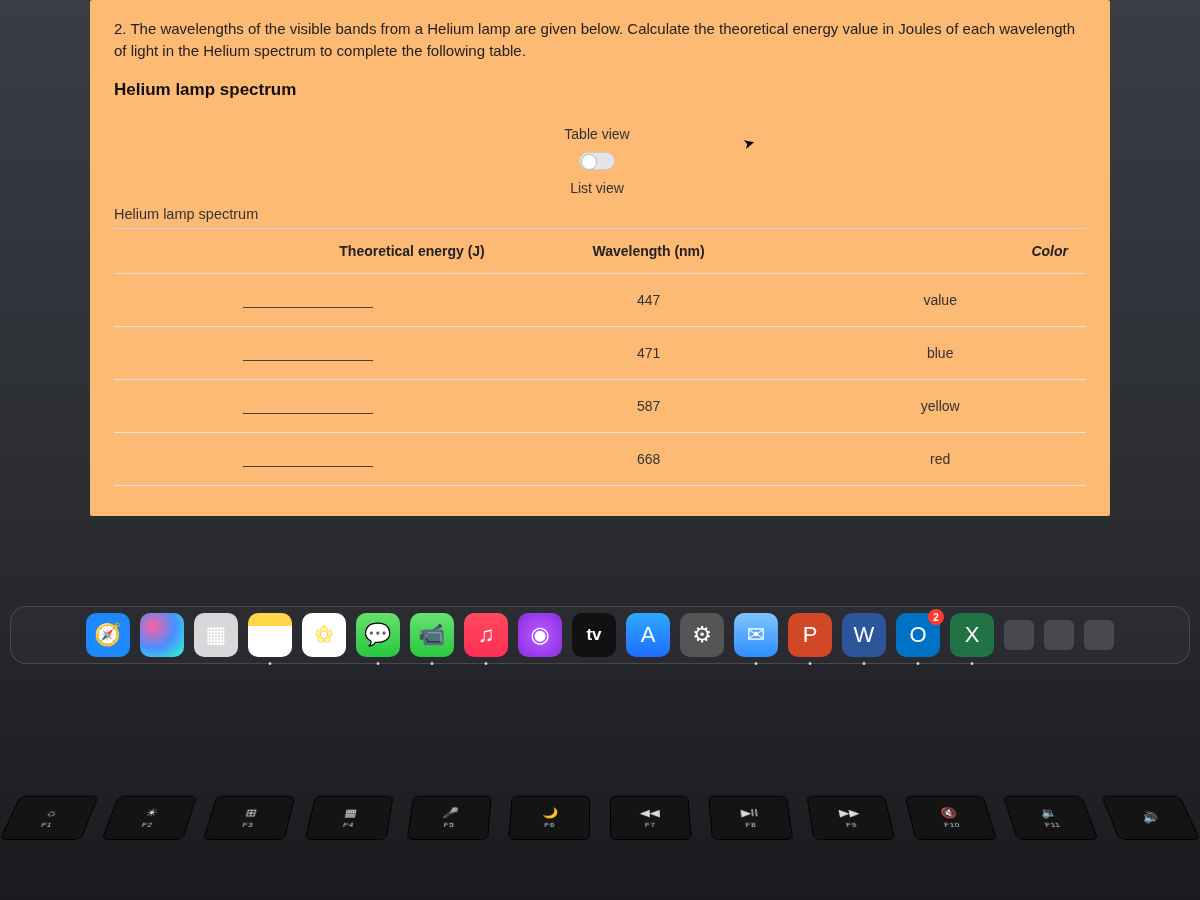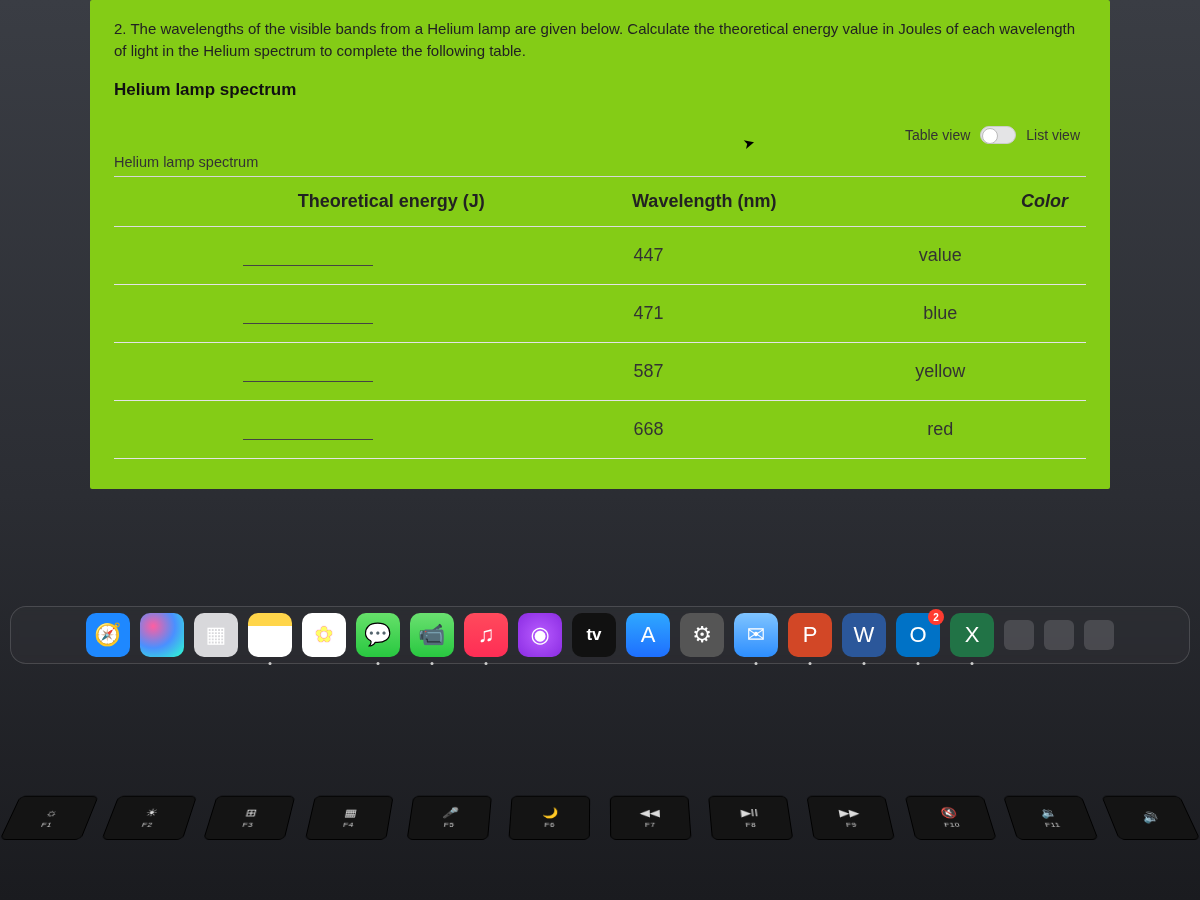--- a/index.html
+++ b/index.html
@@ -10,21 +10,21 @@
     color: #1a1a1a;
     position: relative;
   }
 
   
   .doc-card {
     position: absolute;
     left: 90px;
     top: 0;
     width: 1020px;
-    background: #84cc16;
+    background: #fdba74;
     padding: 18px 24px 30px 24px;
     border-radius: 2px;
   }
 
   .question-text {
     font-size: 15px;
     line-height: 1.45;
     color: #222;
     margin-bottom: 18px;
   }
@@ -37,20 +37,21 @@
   }
 
   .view-toggle-row {
     display: flex;
     align-items: center;
     justify-content: flex-end;
     gap: 10px;
     padding: 0 6px 10px 0;
     font-size: 14px;
     color: #333;
+    flex-direction: column;
   }
   .toggle {
     width: 36px; height: 18px;
     background: #e4e4e6;
     border: 1px solid #ccc;
     border-radius: 10px;
     position: relative;
   }
   .toggle::after {
     content: "";
@@ -66,21 +67,21 @@
     font-size: 14.5px;
     color: #333;
     padding-bottom: 6px;
     border-bottom: 1px solid #d6d6d8;
     margin-bottom: 0;
   }
 
   table.data {
     width: 100%;
     border-collapse: collapse;
-    font-size: 18px;
+    font-size: 14px;
   }
   table.data th {
     font-weight: 600;
     text-align: right;
     padding: 14px 18px;
     border-bottom: 1px solid #dcdcde;
     color: #222;
   }
   table.data td {
     text-align: center;
@@ -224,21 +225,21 @@
     <div class="toggle"></div>
     <span>List view</span>
   </div>
 
   <div class="caption-label">Helium lamp spectrum</div>
 
   <table class="data">
     <thead>
       <tr>
         <th style="width:40%;">Theoretical energy (J)</th>
-        <th style="width:30%;">Wavelength (nm)</th>
+        <th style="width:30%;text-align:center;">Wavelength (nm)</th>
         <th style="width:30%;font-style:italic;">Color</th>
       </tr>
     </thead>
     <tbody>
       <tr>
         <td class="energy-cell"><span class="blank-line"></span></td>
         <td>447</td>
         <td>value</td>
       </tr>
       <tr>

